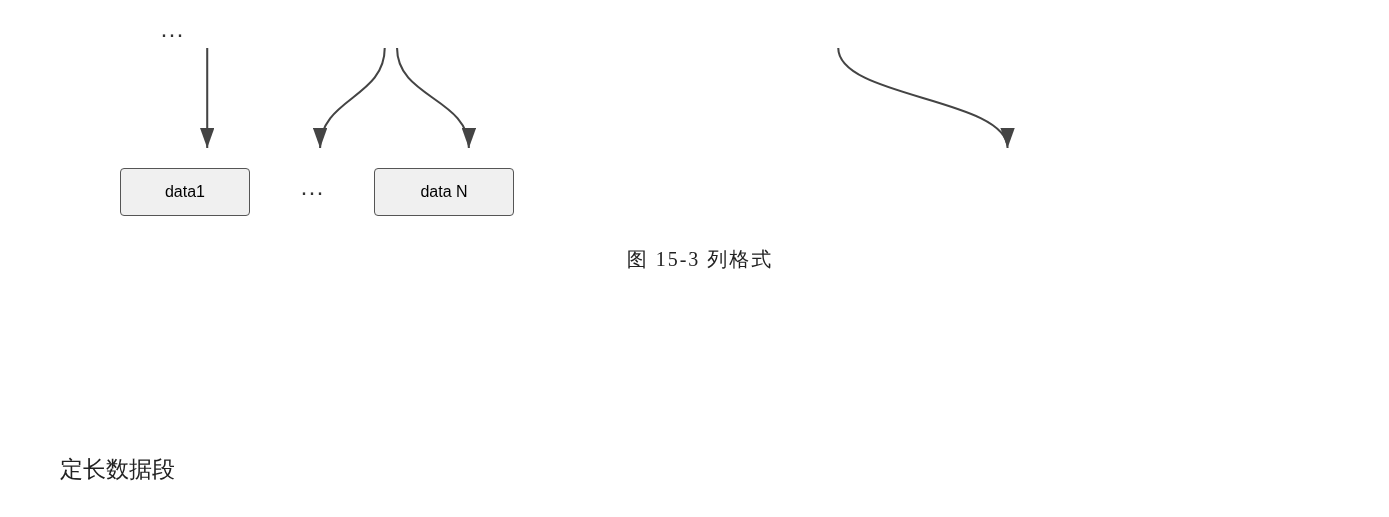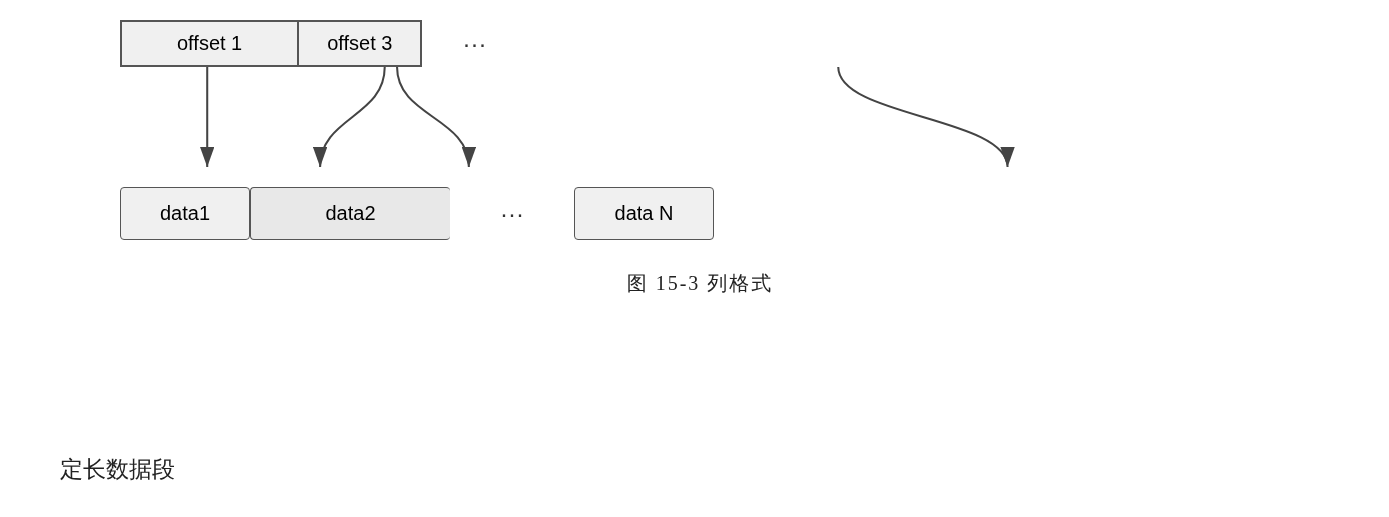--- a/index.html
+++ b/index.html
@@ -61,21 +61,21 @@
       display: flex;
       align-items: center;
       margin-left: 20px;
       gap: 0;
     }
 
     .data-box {
       border: 1.5px solid #555;
       background: #f0f0f0;
       padding: 14px 0;
-      font-size: 20px;
+      font-size: 16px;
       font-family: Arial, sans-serif;
       text-align: center;
       border-radius: 4px;
     }
 
     .data-box-1  { width: 130px; }
     .data-box-2  { width: 200px; border-left: none; border-right: none; background: #e8e8e8; }
     .data-box-3  { width: 160px; border-left: 1.5px solid #555; background: #e8e8e8; }
     .data-box-n  { width: 140px; margin-left: 120px; }
 
@@ -116,24 +116,20 @@
       overflow: visible;
     }
   </style>
 </head>
 <body>
 
 <div class="diagram-container">
 
   <div class="offset-row">
 
-    <div style="display:flex; border: 1.5px solid #555; background:#f0f0f0;">
-      <div class="offset-box" style="padding: 10px 55px; border-right: 1.5px solid #555; font-family:Arial,sans-serif; font-size:20px;">offset 1</div>
-      <div class="offset-box" style="padding: 10px 28px; font-family:Arial,sans-serif; font-size:20px;">offset 3</div>
-    </div>
     <span class="dots-offset">···</span>
   </div>
 
   <div class="arrows-area">
     <svg class="arrows-svg" viewBox="0 0 1150 120" preserveAspectRatio="none">
       <defs>
         <marker id="arrowhead" markerWidth="10" markerHeight="7" refX="10" refY="3.5" orient="auto">
           <polygon points="0 0, 10 3.5, 0 7" fill="#444"></polygon>
         </marker>
       </defs>
@@ -143,21 +139,20 @@
       <path d="M 258 0 C 258 50, 195 50, 195 100" stroke="#444" stroke-width="2" fill="none" marker-end="url(#arrowhead)"></path>
 
       <path d="M 270 0 C 270 50, 340 50, 340 100" stroke="#444" stroke-width="2" fill="none" marker-end="url(#arrowhead)"></path>
 
       <path d="M 700 0 C 700 50, 865 50, 865 100" stroke="#444" stroke-width="2" fill="none" marker-end="url(#arrowhead)"></path>
     </svg>
   </div>
 
   <div class="data-row">
     <div class="data-box data-box-1">data1</div>
-    <div class="data-box data-box-2" style="border-left:1.5px solid #555;">data2</div>
     <span class="dots-data">···</span>
     <div class="data-box data-box-n" style="margin-left:0;">data N</div>
   </div>
 
   <div class="caption">图 15-3    列格式</div>
 
 </div>
 
 <div class="footer-text">定长数据段</div>
 

